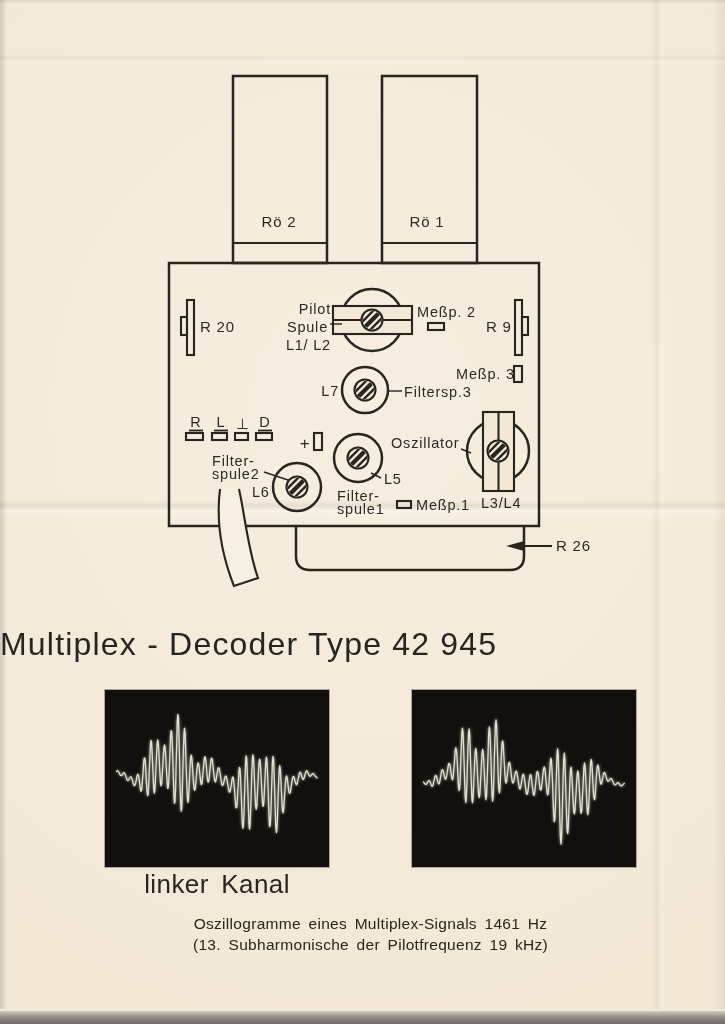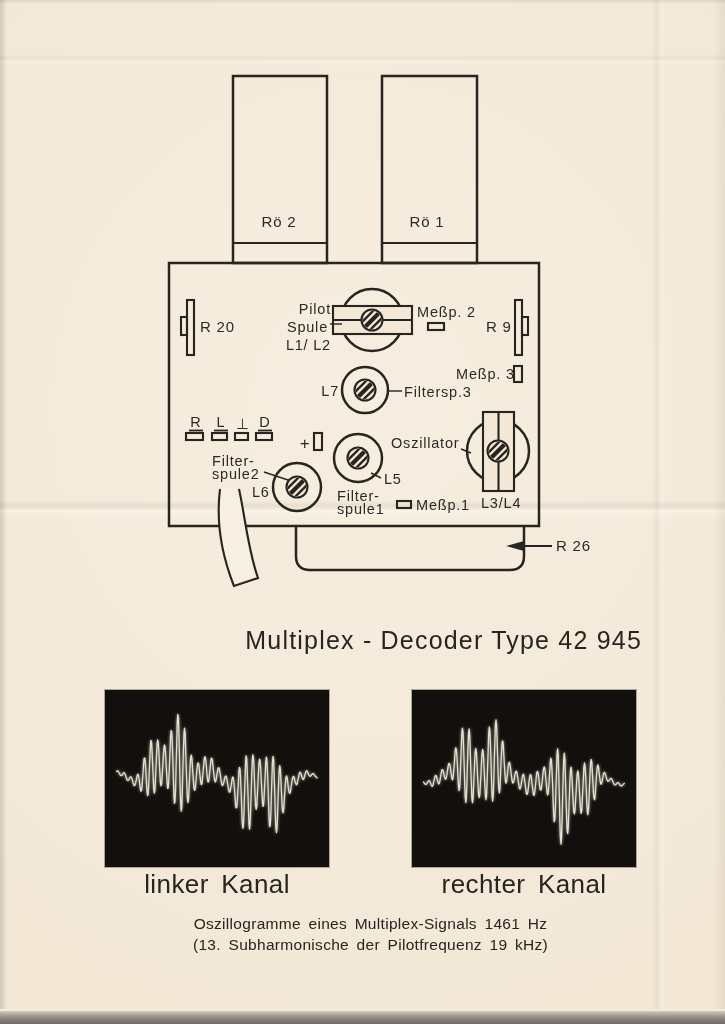--- a/index.html
+++ b/index.html
@@ -33,22 +33,22 @@
     font-size:14.5px; letter-spacing:.8px;
   }
   .diagram text.t15 { font-size:15px; }
   .diagram text.mid { text-anchor:middle; }
   .diagram text.end { text-anchor:end; }
   .diagram text.sym { font-family:"DejaVu Sans",sans-serif; }
   .diagram text.plus { font-size:17px; }
   .screwbody { fill:var(--paper,#f3e8d6); stroke:var(--ink,#26251f); stroke-width:2.1; }
   #screw line { stroke:var(--ink,#26251f); }
   .title {
-    position:absolute; left:0; top:626px; width:642px; text-align:right;
-    font-size:25px; letter-spacing:1.2px; color:#26251f; font-weight:500;
+    position:absolute; left:0; top:626px; width:642px; text-align:left;
+    font-size:32px; letter-spacing:1.2px; color:#26251f; font-weight:500;
   }
   .scope {
     position:absolute; width:224px; height:177px;
     background:var(--scope,#12100d);
     box-shadow:0 0 0 1px rgba(40,35,25,.35);
   }
   .scope svg { width:224px; height:177px; display:block;
     filter:drop-shadow(0 0 1.6px rgba(245,242,225,.75)); }
   .scope-caption {
     position:absolute; width:224px; text-align:center; top:869px;
@@ -202,21 +202,20 @@
     <svg class="scope-svg" viewBox="0 0 224 177">
         <polyline points="11.2,81.8 11.8,81.2 12.3,80.9 12.9,81.0 13.4,81.6 14.0,82.5 14.6,83.7 15.1,84.8 15.7,85.5 16.2,85.7 16.8,85.3 17.4,84.5 17.9,83.6 18.5,82.9 19.0,82.7 19.6,83.2 20.2,84.4 20.7,86.0 21.3,87.8 21.8,89.3 22.4,90.3 23.0,90.5 23.5,90.1 24.1,89.1 24.6,88.0 25.2,87.1 25.8,86.8 26.3,87.3 26.9,88.5 27.4,90.3 28.0,92.4 28.6,94.3 29.1,95.5 29.7,95.6 30.2,94.5 30.8,92.2 31.4,89.3 31.9,86.5 32.5,84.6 33.0,84.3 33.6,86.0 34.2,89.6 34.7,94.2 35.3,98.5 35.8,101.1 36.4,100.7 37.0,96.8 37.5,89.8 38.1,81.3 38.6,73.4 39.2,68.4 39.8,68.0 40.3,72.7 40.9,81.4 41.4,91.9 42.0,100.9 42.6,105.6 43.1,104.0 43.7,95.9 44.2,83.0 44.8,68.7 45.4,56.8 45.9,50.5 46.5,51.7 47.0,60.0 47.6,73.1 48.2,87.1 48.7,98.2 49.3,103.1 49.8,100.6 50.4,91.4 51.0,78.2 51.5,64.6 52.1,54.4 52.6,50.0 53.2,52.4 53.8,60.5 54.3,71.9 54.9,83.4 55.4,92.1 56.0,95.8 56.6,94.0 57.1,87.3 57.7,77.5 58.2,67.2 58.8,59.1 59.4,55.0 59.9,56.1 60.5,62.3 61.0,72.2 61.6,83.4 62.2,93.1 62.7,98.4 63.3,97.6 63.8,90.0 64.4,77.2 65.0,62.0 65.5,48.5 66.1,40.6 66.6,41.2 67.2,50.8 67.8,67.6 68.3,87.2 68.9,104.1 69.4,113.3 70.0,111.5 70.6,98.4 71.1,77.2 71.7,53.5 72.2,34.0 72.8,24.4 73.4,27.7 73.9,43.2 74.5,66.8 75.0,92.0 75.6,111.9 76.2,121.1 76.7,117.7 77.3,102.9 77.8,81.6 78.4,59.9 79.0,44.0 79.5,38.1 80.1,43.1 80.6,57.2 81.2,76.0 81.8,94.3 82.3,107.3 82.9,112.5 83.4,109.4 84.0,99.9 84.6,87.4 85.1,75.6 85.7,67.7 86.2,65.1 86.8,68.1 87.4,75.1 87.9,84.0 88.5,92.4 89.0,98.3 89.6,100.4 90.2,98.8 90.7,94.0 91.3,87.5 91.8,80.8 92.4,75.5 93.0,72.9 93.5,73.3 94.1,76.7 94.6,81.9 95.2,87.7 95.8,92.4 96.3,94.7 96.9,93.7 97.4,89.5 98.0,83.1 98.6,76.0 99.1,70.1 99.7,66.8 100.2,67.1 100.8,70.7 101.4,76.7 101.9,83.5 102.5,89.1 103.0,92.0 103.6,91.6 104.2,88.1 104.7,82.4 105.3,76.1 105.8,70.9 106.4,68.2 107.0,68.5 107.5,71.6 108.1,76.7 108.6,82.4 109.2,87.5 109.8,90.9 110.3,91.9 110.9,90.7 111.4,87.8 112.0,84.1 112.6,80.6 113.1,78.2 113.7,77.6 114.2,78.8 114.8,81.6 115.4,85.4 115.9,89.4 116.5,92.8 117.0,94.9 117.6,95.5 118.2,94.6 118.7,92.6 119.3,90.0 119.8,87.7 120.4,86.2 121.0,86.1 121.5,87.4 122.1,90.1 122.6,93.6 123.2,97.2 123.8,100.3 124.3,102.0 124.9,102.0 125.4,100.1 126.0,96.7 126.6,92.6 127.1,89.0 127.7,87.0 128.2,87.7 128.8,91.5 129.4,98.0 129.9,105.8 130.5,113.0 131.0,117.6 131.6,117.8 132.2,113.0 132.7,104.0 133.3,93.0 133.8,83.1 134.4,77.5 135.0,78.6 135.5,86.9 136.1,100.8 136.6,116.9 137.2,130.8 137.8,138.3 138.3,136.8 138.9,126.1 139.4,108.8 140.0,89.6 140.6,73.7 141.1,65.8 141.7,68.2 142.2,80.3 142.8,98.6 143.4,118.0 143.9,132.9 144.5,139.1 145.0,135.1 145.6,122.0 146.2,103.6 146.7,85.0 147.3,71.0 147.8,64.9 148.4,67.6 149.0,77.7 149.5,91.7 150.1,105.6 150.6,115.6 151.2,119.3 151.8,116.0 152.3,107.0 152.9,94.8 153.4,82.6 154.0,73.4 154.6,69.2 155.1,71.0 155.7,78.2 156.2,89.0 156.8,100.9 157.4,110.8 157.9,116.3 158.5,115.6 159.0,108.8 159.6,97.4 160.2,84.2 160.7,73.0 161.3,67.2 161.8,69.2 162.4,79.1 163.0,95.0 163.5,113.0 164.1,128.3 164.6,136.7 165.2,135.5 165.8,124.9 166.3,107.7 166.9,88.7 167.4,73.4 168.0,66.3 168.6,69.6 169.1,82.4 169.7,101.3 170.2,121.0 170.8,136.1 171.4,142.5 171.9,139.0 172.5,126.8 173.0,109.9 173.6,92.9 174.2,80.6 174.7,75.6 175.3,78.8 175.8,88.3 176.4,100.8 177.0,112.7 177.5,120.7 178.1,122.9 178.6,119.5 179.2,111.9 179.8,102.5 180.3,93.9 180.9,88.0 181.4,85.8 182.0,87.1 182.6,91.0 183.1,95.8 183.7,100.1 184.2,102.8 184.8,103.3 185.4,101.7 185.9,98.5 186.5,94.5 187.0,90.8 187.6,87.9 188.2,86.5 188.7,86.6 189.3,88.0 189.8,90.2 190.4,92.5 191.0,94.1 191.5,94.7 192.1,93.8 192.6,91.7 193.2,88.9 193.8,85.9 194.3,83.5 194.9,82.2 195.4,82.3 196.0,83.6 196.6,85.6 197.1,87.6 197.7,89.1 198.2,89.6 198.8,88.9 199.4,87.2 199.9,85.0 200.5,82.9 201.0,81.4 201.6,80.8 202.2,81.1 202.7,82.2 203.3,83.6 203.8,85.0 204.4,85.9 205.0,86.3 205.5,86.1 206.1,85.4 206.6,84.6 207.2,84.0 207.8,83.6 208.3,83.7 208.9,84.2 209.4,84.9 210.0,85.8 210.6,86.5 211.1,87.1 211.7,87.6 212.2,87.8 212.8,88.0" fill="none" stroke="#e4e0d0" stroke-width="1.3" stroke-linejoin="round"></polyline>
       </svg>
   </div>
   <div class="scope" style="left:412px; top:690px;">
     <svg class="scope-svg" viewBox="0 0 224 177">
         <polyline points="11.2,91.6 11.8,92.3 12.3,93.1 12.9,93.8 13.4,94.3 14.0,94.4 14.6,94.0 15.1,93.2 15.7,92.2 16.2,91.2 16.8,90.7 17.4,90.7 17.9,91.5 18.5,92.9 19.0,94.4 19.6,95.7 20.2,96.2 20.7,95.7 21.3,94.0 21.8,91.6 22.4,88.9 23.0,86.7 23.5,85.5 24.1,85.6 24.6,87.0 25.2,89.3 25.8,91.7 26.3,93.4 26.9,93.9 27.4,92.8 28.0,90.3 28.6,86.9 29.1,83.5 29.7,80.9 30.2,79.6 30.8,79.9 31.4,81.7 31.9,84.2 32.5,86.9 33.0,88.7 33.6,89.3 34.2,88.2 34.7,85.7 35.3,82.1 35.8,78.3 36.4,75.1 37.0,73.3 37.5,73.5 38.1,75.7 38.6,79.5 39.2,84.0 39.8,87.9 40.3,89.8 40.9,88.8 41.4,84.5 42.0,77.5 42.6,69.3 43.1,62.0 43.7,57.9 44.2,58.5 44.8,64.4 45.4,74.5 45.9,86.1 46.5,95.9 47.0,100.7 47.6,98.4 48.2,88.7 48.7,73.8 49.3,57.4 49.8,44.2 50.4,38.2 51.0,41.7 51.5,54.1 52.1,72.4 52.6,91.6 53.2,106.4 53.8,112.5 54.3,108.2 54.9,94.6 55.4,75.6 56.0,56.8 56.6,43.3 57.1,39.0 57.7,44.9 58.2,59.3 58.8,77.9 59.4,95.8 59.9,108.4 60.5,112.7 61.0,108.4 61.6,97.3 62.2,83.1 62.7,69.8 63.3,60.9 63.8,58.5 64.4,62.9 65.0,72.5 65.5,84.7 66.1,96.4 66.6,104.7 67.2,107.7 67.8,104.8 68.3,96.7 68.9,85.3 69.4,73.5 70.0,64.1 70.6,59.5 71.1,61.3 71.7,69.1 72.2,81.2 72.8,94.4 73.4,105.0 73.9,109.6 74.5,106.0 75.0,94.4 75.6,77.3 76.2,58.9 76.7,44.1 77.3,37.0 77.8,40.1 78.4,52.6 79.0,71.3 79.5,90.8 80.1,105.6 80.6,111.2 81.2,105.8 81.8,90.8 82.3,70.2 82.9,49.7 83.4,35.1 84.0,30.0 84.6,35.7 85.1,50.0 85.7,68.8 86.2,86.7 86.8,99.0 87.4,102.9 87.9,98.1 88.5,86.8 89.0,72.8 89.6,60.1 90.2,52.2 90.7,50.8 91.3,55.6 91.8,64.7 92.4,75.5 93.0,85.1 93.5,91.3 94.1,93.2 94.6,91.2 95.2,86.4 95.8,80.7 96.3,75.7 96.9,72.7 97.4,72.3 98.0,74.5 98.6,78.5 99.1,83.3 99.7,87.9 100.2,91.3 100.8,93.0 101.4,92.7 101.9,90.7 102.5,87.7 103.0,84.5 103.6,82.0 104.2,81.0 104.7,81.8 105.3,84.3 105.8,88.2 106.4,92.4 107.0,96.2 107.5,98.5 108.1,99.0 108.6,97.5 109.2,94.4 109.8,90.6 110.3,87.1 110.9,84.8 111.4,84.3 112.0,86.0 112.6,89.5 113.1,94.1 113.7,98.8 114.2,102.5 114.8,104.4 115.4,104.0 115.9,101.3 116.5,96.9 117.0,91.9 117.6,87.5 118.2,84.8 118.7,84.6 119.3,86.9 119.8,91.4 120.4,96.8 121.0,101.7 121.5,104.9 122.1,105.3 122.6,102.9 123.2,98.2 123.8,92.2 124.3,86.6 124.9,82.6 125.4,81.3 126.0,82.7 126.6,86.4 127.1,91.4 127.7,96.1 128.2,99.4 128.8,100.2 129.4,98.4 129.9,94.2 130.5,88.7 131.0,83.1 131.6,78.8 132.2,76.9 132.7,78.0 133.3,82.1 133.8,88.4 134.4,95.5 135.0,101.5 135.5,104.8 136.1,104.0 136.6,98.9 137.2,90.4 137.8,80.4 138.3,72.1 138.9,68.1 139.4,70.5 140.0,79.8 140.6,94.3 141.1,110.7 141.7,124.5 142.2,131.8 142.8,129.7 143.4,118.4 143.9,100.4 144.5,80.8 145.0,65.3 145.6,59.0 146.2,64.4 146.7,80.9 147.3,104.4 147.8,128.6 148.4,146.9 149.0,154.2 149.5,148.6 150.1,131.6 150.6,108.2 151.2,85.0 151.8,68.6 152.3,63.1 152.9,69.8 153.4,86.1 154.0,107.2 154.6,126.9 155.1,140.1 155.7,143.6 156.2,137.2 156.8,123.3 157.4,106.2 157.9,90.5 158.5,80.1 159.0,77.1 159.6,81.3 160.2,91.0 160.7,103.1 161.3,114.3 161.8,121.7 162.4,123.8 163.0,120.3 163.5,112.3 164.1,101.9 164.6,91.6 165.2,84.0 165.8,80.9 166.3,83.1 166.9,90.2 167.4,100.5 168.0,111.3 168.6,119.8 169.1,123.4 169.7,120.9 170.2,112.5 170.8,100.3 171.4,87.4 171.9,77.3 172.5,73.0 173.0,75.8 173.6,85.0 174.2,98.2 174.7,111.6 175.3,121.3 175.8,124.7 176.4,120.5 177.0,110.1 177.5,96.1 178.1,82.6 178.6,72.9 179.2,69.5 179.8,72.7 180.3,81.2 180.9,92.1 181.4,102.1 182.0,108.5 182.6,109.7 183.1,105.8 183.7,98.2 184.2,89.2 184.8,81.3 185.4,76.3 185.9,74.9 186.5,77.1 187.0,81.6 187.6,86.8 188.2,91.2 188.7,93.8 189.3,94.1 189.8,92.5 190.4,89.6 191.0,86.5 191.5,84.0 192.1,82.6 192.6,82.5 193.2,83.6 193.8,85.4 194.3,87.5 194.9,89.4 195.4,90.7 196.0,91.3 196.6,91.2 197.1,90.6 197.7,89.7 198.2,88.9 198.8,88.4 199.4,88.6 199.9,89.3 200.5,90.5 201.0,91.9 201.6,93.3 202.2,94.4 202.7,94.9 203.3,94.9 203.8,94.5 204.4,93.8 205.0,93.1 205.5,92.7 206.1,92.6 206.6,93.0 207.2,93.8 207.8,94.6 208.3,95.4 208.9,95.8 209.4,95.9 210.0,95.7 210.6,95.1 211.1,94.5 211.7,93.9 212.2,93.4 212.8,93.2" fill="none" stroke="#e4e0d0" stroke-width="1.3" stroke-linejoin="round"></polyline>
       </svg>
   </div>
   <div class="scope-caption" style="left:105px;">linker Kanal</div>
-  <div class="scope-caption" style="left:412px;">rechter Kanal</div>
 
   <div class="caption">
     <div>Oszillogramme eines Multiplex-Signals 1461 Hz</div>
     <div>(13. Subharmonische der Pilotfrequenz 19 kHz)</div>
   </div>
 
   <div class="scan-edge-bottom"></div>
 </div>
 
 </body></html>

